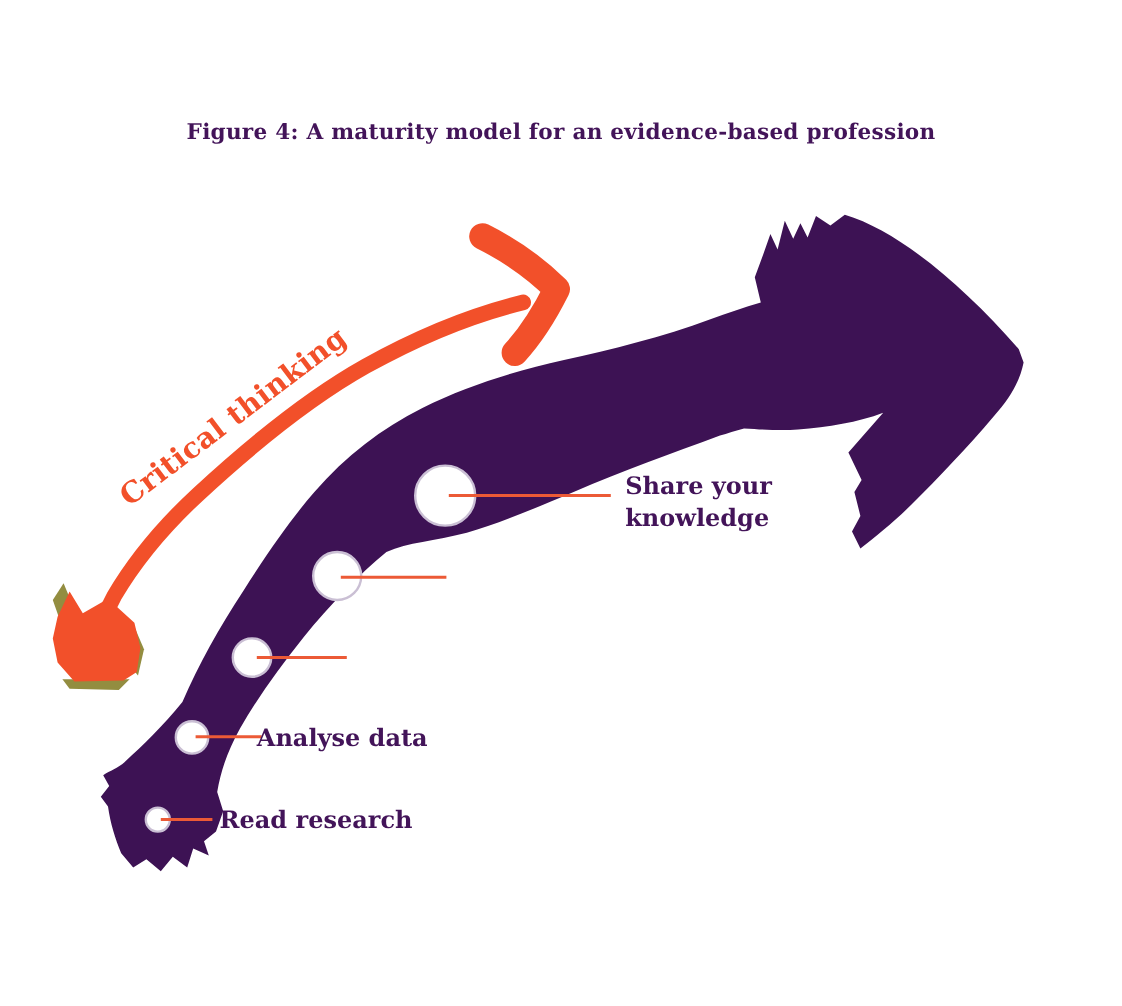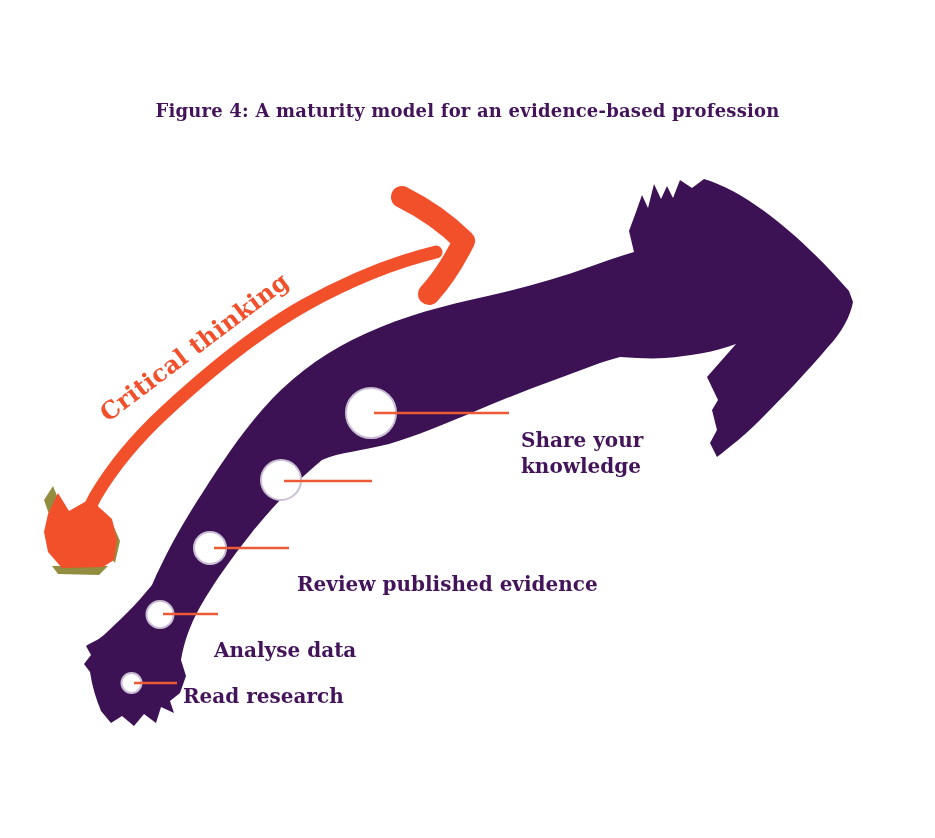--- a/index.html
+++ b/index.html
@@ -23,21 +23,20 @@
   .orange-stroke{stroke:var(--c-orange,#f2502a);fill:none;}
   .olive-fill{fill:var(--c-olive,#938d40);}
   .hole{fill:#ffffff;stroke:var(--c-ring,#cabfd4);stroke-width:2;}
   .leader{stroke:var(--c-leader,#ec5a36);stroke-width:2.5;}
   .stage-label{
     position:absolute;
     font-size:20px;font-weight:bold;
     color:var(--c-text,#431459);
     line-height:1.3;
     white-space:nowrap;
-    margin-top:35px;
   }
   .stage-label.wrap{white-space:normal;width:130px;}
   .critical-label{
     position:absolute;
     left:112px;top:398px;height:30px;
     font-size:24px;font-weight:bold;
     color:var(--c-orange,#f2502a);
     transform:rotate(-37deg);
     transform-origin:left bottom;
     white-space:nowrap;
@@ -102,18 +101,17 @@
 
     <line class="leader" x1="134" y1="683" x2="177" y2="683"></line>
     <line class="leader" x1="163" y1="614" x2="218" y2="614"></line>
     <line class="leader" x1="214" y1="548" x2="289" y2="548"></line>
     <line class="leader" x1="284" y1="481" x2="372" y2="481"></line>
     <line class="leader" x1="374" y1="413" x2="509" y2="413"></line>
   </svg>
 
   <div class="critical-label">Critical thinking</div>
 
-  <div class="stage-label" style="left:183px;top:648px;">Read research</div>
+  <div class="stage-label" style="left:183px;top:670px;">Read research</div>
   <div class="stage-label" style="left:214px;top:602px;">Analyse data</div>
-  <div class="stage-label" style="left:297px;top:536px;">Review published evidence</div>
   <div class="stage-label wrap" style="left:521px;top:392px;">Share your knowledge</div>
 
 </div>
 
 </body></html>

